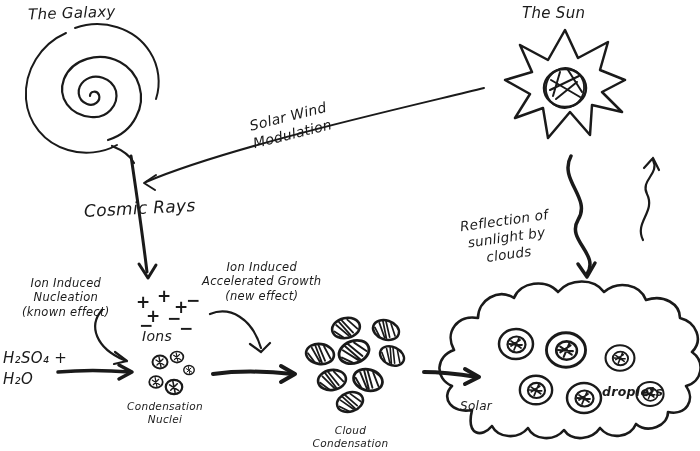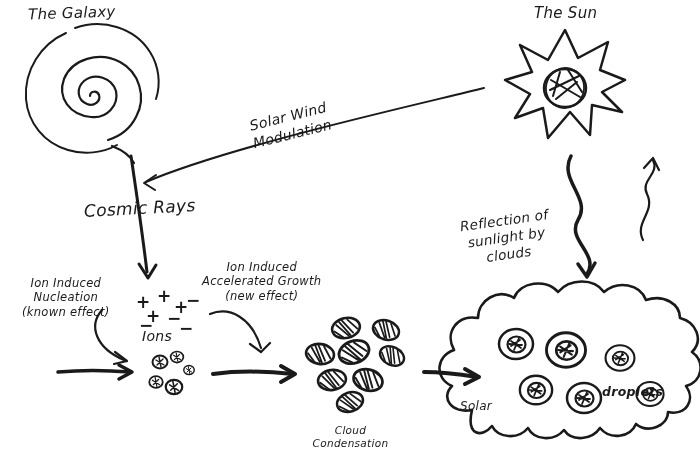--- a/index.html
+++ b/index.html
@@ -152,42 +152,46 @@
       <path stroke-width="3.5" d="M587,277 L578,264 M587,277 L595,263"></path>
     </g>
     <g stroke="#1a1a1a" fill="none" stroke-linecap="round" stroke-linejoin="round">
       <path stroke-width="2.2" d="M643,240 C634,222 656,212 647,194 C640,180 660,174 653,160"></path>
       <path stroke-width="2.2" d="M653,158 L644,168 M653,158 L659,170"></path>
     </g>
   </svg>
 
   <div class="label" style="left:28px;top:4px;font-size:15px;transform:rotate(-2deg);">The Galaxy</div>
 
-  <div class="label" style="left:534px;top:4px;font-size:15px;">The Sun</div>
+  <div class="label" style="left:522px;top:4px;font-size:15px;">The Sun</div>
 
   <div class="label center" style="left:250px;top:108px;font-size:14px;transform:rotate(-14deg);">Solar Wind
 Modulation</div>
 
   <div class="label" style="left:84px;top:198px;font-size:17px;transform:rotate(-3deg);">Cosmic Rays</div>
 
   <div class="label center" style="left:462px;top:212px;font-size:13.5px;transform:rotate(-8deg);">Reflection of
 sunlight by
 clouds</div>
 
   <div class="label center" style="left:22px;top:276px;font-size:11.5px;">Ion Induced
 Nucleation
 (known effect)</div>
 
   <div class="label center" style="left:202px;top:260px;font-size:11.5px;">Ion Induced
 Accelerated Growth
 (new effect)</div>
 
+  <div class="label" style="left:3px;top:348px;font-size:15px;line-height:1.4;">H₂SO₄ +
+H₂O</div>
 
   <div class="label" style="left:127px;top:328px;font-size:14px;margin-left:15px;">Ions</div>
 
+  <div class="label center" style="left:126px;top:400px;font-size:10.5px;width:78px;">Condensation
+Nuclei</div>
 
   <div class="label center" style="left:298px;top:424px;font-size:10.5px;width:105px;">Cloud Condensation
 Nuclei</div>
 
   <div class="label" style="left:460px;top:399px;font-size:12px;">Solar</div>
 
   <div class="label" style="left:602px;top:384px;font-size:12.5px;font-weight:bold;">droplets</div>
 
   <span class="ion" style="left:136px;top:294px;">+</span>
   <span class="ion" style="left:157px;top:288px;">+</span>

